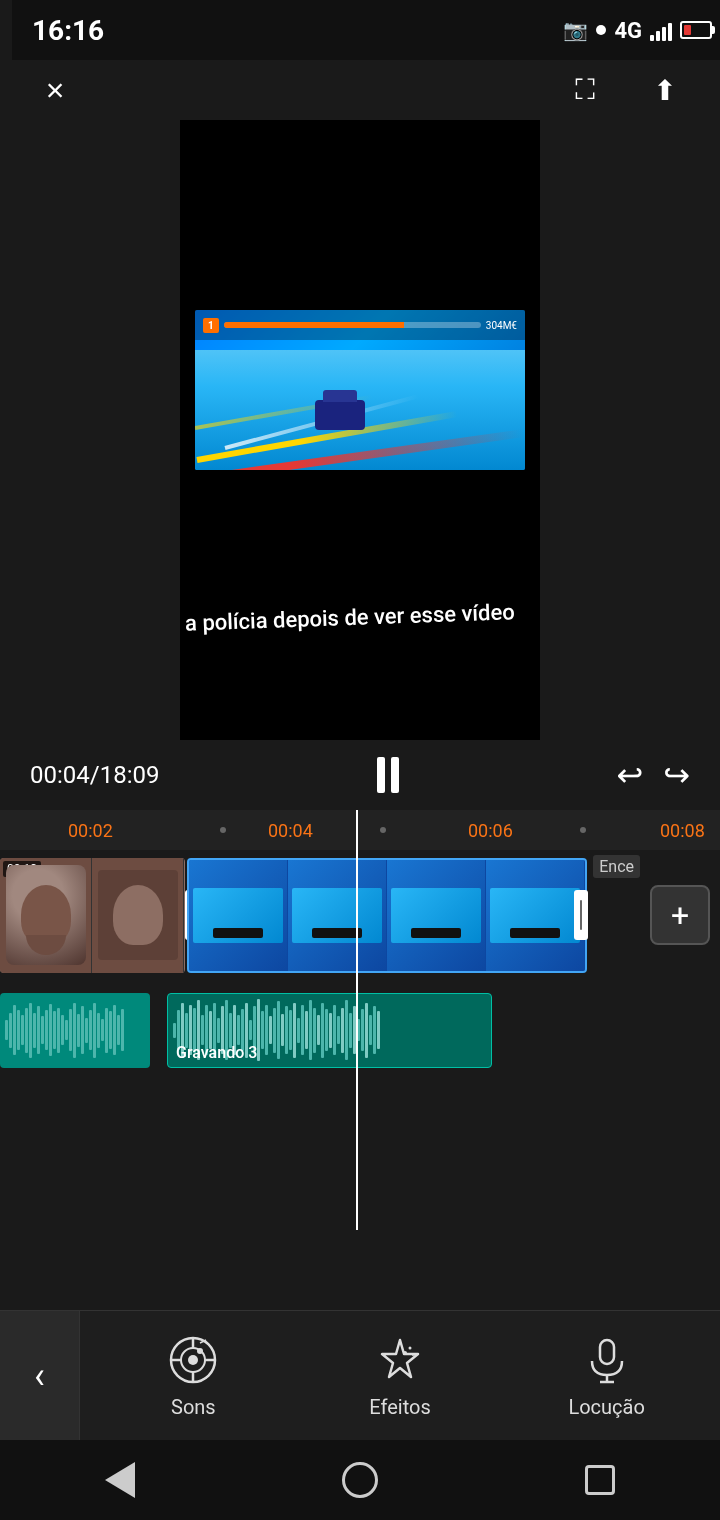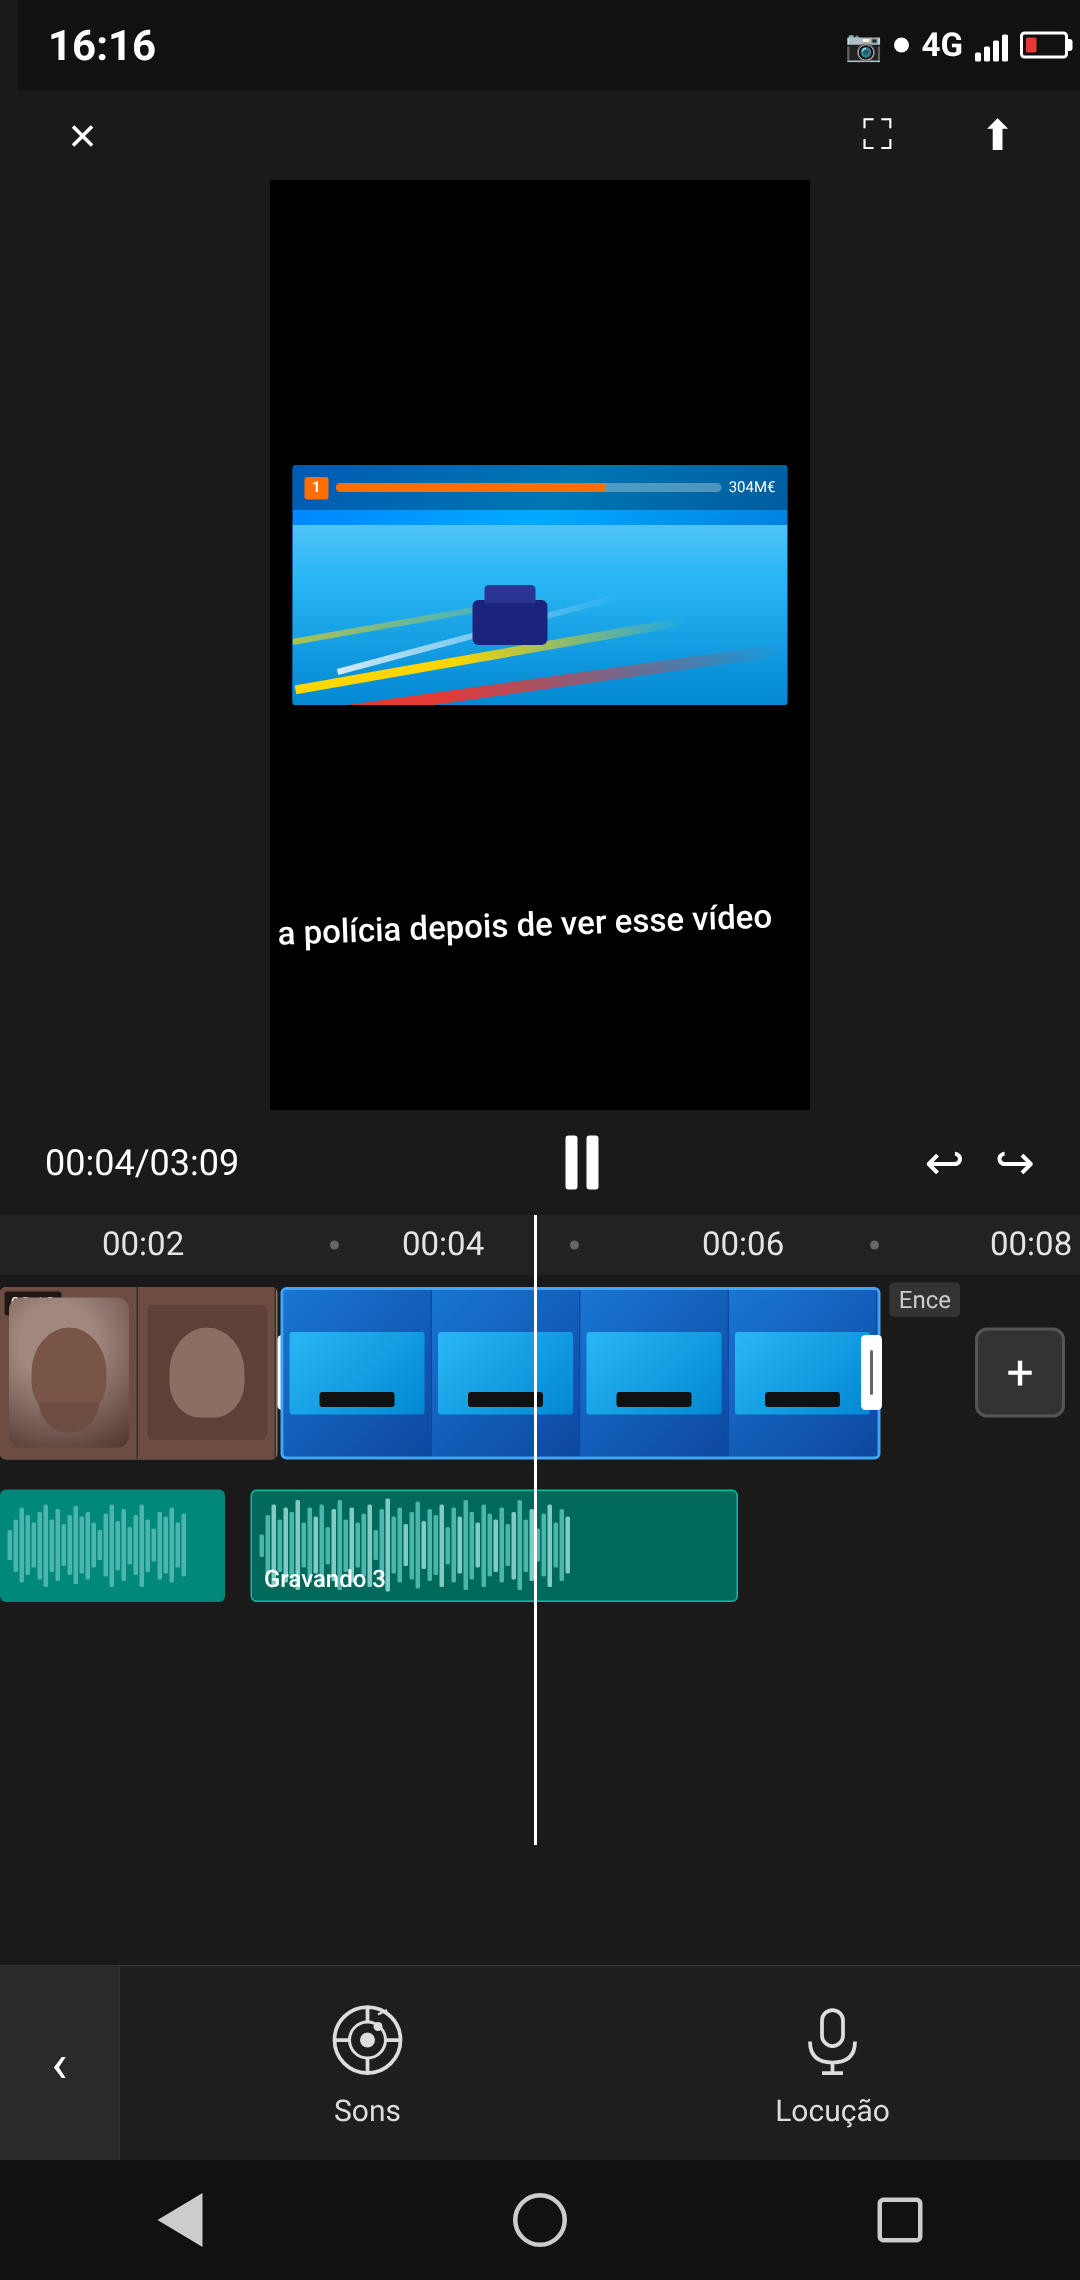--- a/index.html
+++ b/index.html
@@ -306,22 +306,22 @@
     .ruler-mark {
       position: absolute;
       top: 50%;
       transform: translateY(-50%);
       display: flex;
       flex-direction: column;
       align-items: center;
       gap: 2px;
     }
     .ruler-label {
-      color: #e5e5e5;
-      font-size: 22px;
+      color: #f97316;
+      font-size: 18px;
     }
     .ruler-dot {
       width: 6px; height: 6px;
       background: #666;
       border-radius: 50%;
     }
 
     
     .timeline-area {
       position: absolute;
@@ -662,21 +662,21 @@
         <span class="game-score">304M€</span>
       </div>
     </div>
 
     <div class="subtitle-text">a polícia depois de ver esse vídeo</div>
   </div>
 </div>
 
 <div class="playback-controls">
   <span class="time-display">
-    <span>00:04</span><span>/</span><span>03:09</span>
+    <span>00:04</span><span>/</span><span>18:09</span>
   </span>
   <div class="play-pause-btn">
     <div class="pause-icon">
       <div class="pause-bar"></div>
       <div class="pause-bar"></div>
     </div>
   </div>
   <div class="undo-redo">
     <button class="ctrl-btn">↩</button>
     <button class="ctrl-btn">↪</button>
@@ -871,20 +871,31 @@
           <line x1="25" y1="37" x2="25" y2="47" stroke="#ddd" stroke-width="2.5"></line>
           <line x1="3" y1="25" x2="13" y2="25" stroke="#ddd" stroke-width="2.5"></line>
           <line x1="37" y1="25" x2="47" y2="25" stroke="#ddd" stroke-width="2.5"></line>
           <circle cx="32" cy="16" r="3" fill="#ddd"></circle>
           <line x1="32" y1="8" x2="38" y2="5" stroke="#ddd" stroke-width="1.5"></line>
         </svg>
       </div>
       <span class="toolbar-label">Sons</span>
     </div>
 
+    <div class="toolbar-item">
+      <div class="toolbar-icon">
+        <svg width="50" height="50" viewBox="0 0 50 50">
+          <path d="M25 5 L29 19 L43 19 L32 28 L36 42 L25 33 L14 42 L18 28 L7 19 L21 19 Z" fill="none" stroke="#ddd" stroke-width="2.5" stroke-linejoin="round"></path>
+          <circle cx="30" cy="18" r="2" fill="#ddd"></circle>
+          <circle cx="35" cy="13" r="1.5" fill="#ddd"></circle>
+          <circle cx="38" cy="20" r="1" fill="#ddd"></circle>
+        </svg>
+      </div>
+      <span class="toolbar-label">Efeitos</span>
+    </div>
 
 
     <div class="toolbar-item">
       <div class="toolbar-icon">
         <svg width="50" height="50" viewBox="0 0 50 50">
           <rect x="18" y="5" width="14" height="24" rx="7" fill="none" stroke="#ddd" stroke-width="2.5"></rect>
           <path d="M10 26 Q10 40 25 40 Q40 40 40 26" fill="none" stroke="#ddd" stroke-width="2.5"></path>
           <line x1="25" y1="40" x2="25" y2="47" stroke="#ddd" stroke-width="2.5"></line>
           <line x1="18" y1="47" x2="32" y2="47" stroke="#ddd" stroke-width="2.5"></line>
         </svg>

